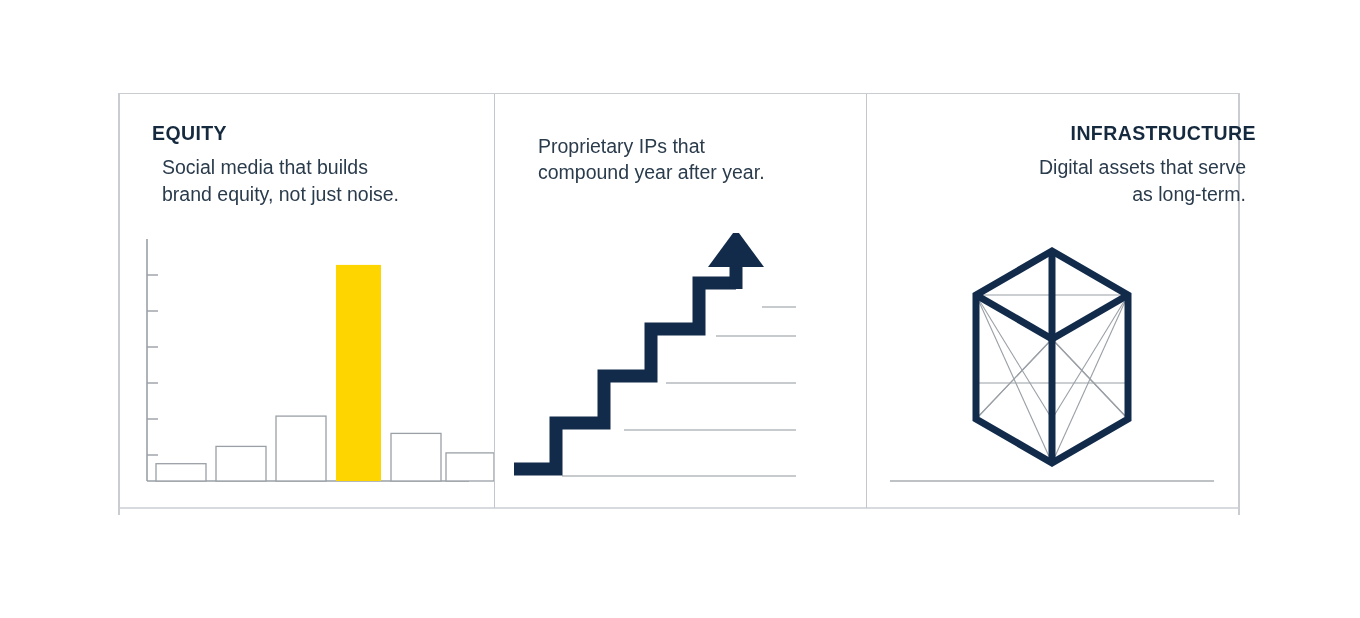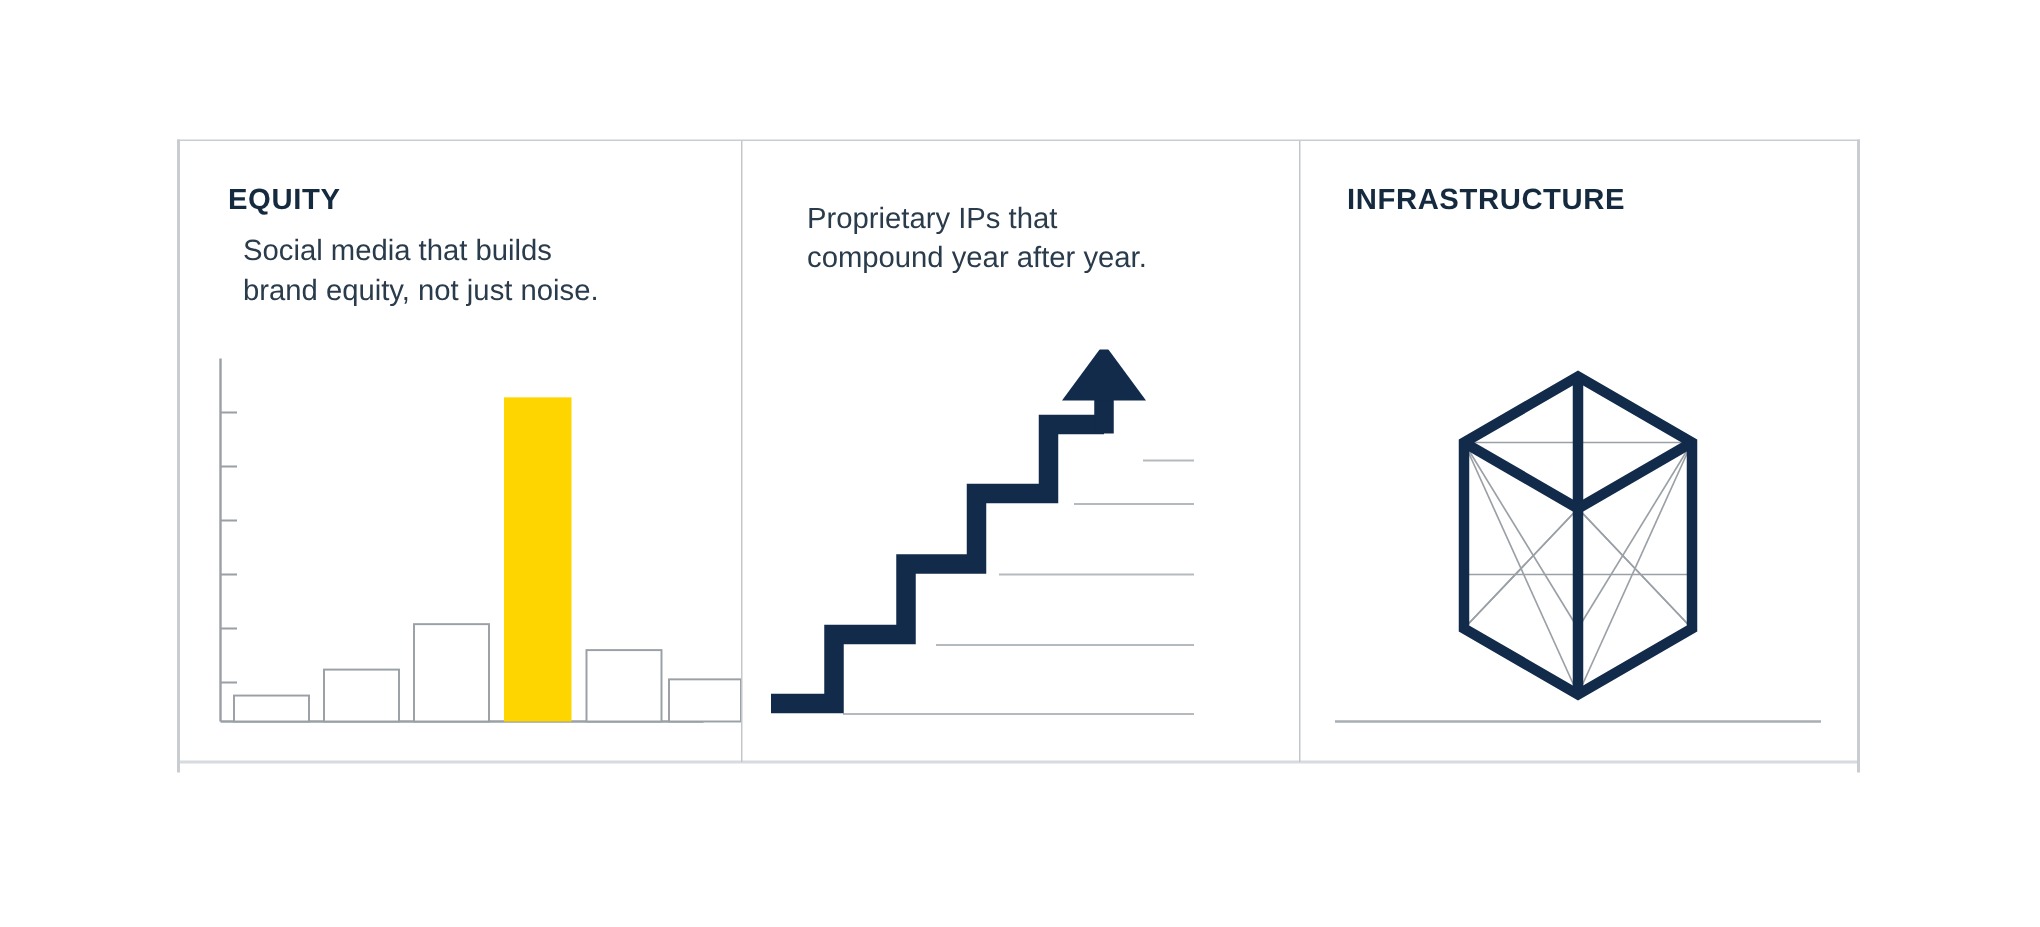--- a/index.html
+++ b/index.html
@@ -64,21 +64,21 @@
 
   
   .panel {
     position: absolute;
     top: 0;
     height: 414px;
     box-sizing: border-box;
   }
   .panel.p1 { left: 0px;   width: 376px; }
   .panel.p2 { left: 376px; width: 372px; }
-  .panel.p3 { left: 748px; width: 408px; }
+  .panel.p3 { left: 748px; width: 408px; text-align: right; }
 
   .panel-head {
     position: absolute;
     left: 34px;
     top: 30px;
     right: 18px;
   }
   .panel.p3 .panel-head { left: 32px; }
 
   .panel-title {
@@ -174,20 +174,22 @@
         <line x1="242" y1="56" x2="242" y2="25" stroke="#122b4b" stroke-width="13"></line>
 
         <polygon points="242,-4 270,34 214,34" fill="#122b4b"></polygon>
       </svg>
     </div>
   </section>
 
   <section class="panel p3">
     <div class="panel-head">
       <h2 class="panel-title">INFRASTRUCTURE</h2>
+      <p class="panel-desc">Digital assets that serve
+as long-term.</p>
     </div>
 
     <div class="panel-art">
       <svg width="372" height="274" viewBox="0 0 372 274">
 
         <g stroke="#9aa0a6" stroke-width="1.1" fill="none">
           <line x1="186" y1="18" x2="186" y2="106"></line>
           <line x1="110" y1="62" x2="262" y2="62"></line>
           <line x1="186" y1="18" x2="110" y2="62"></line>
           <line x1="186" y1="18" x2="262" y2="62"></line>

